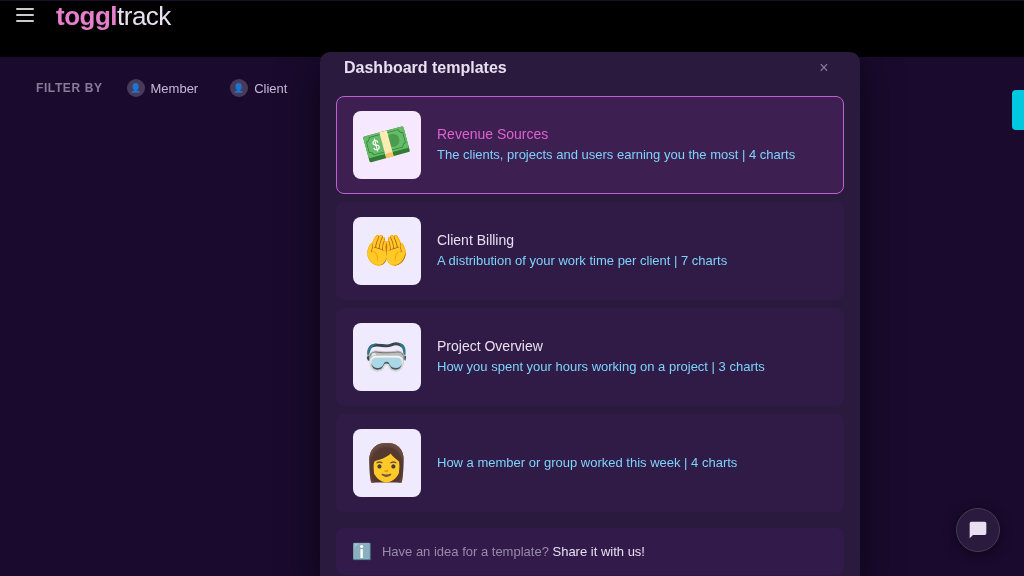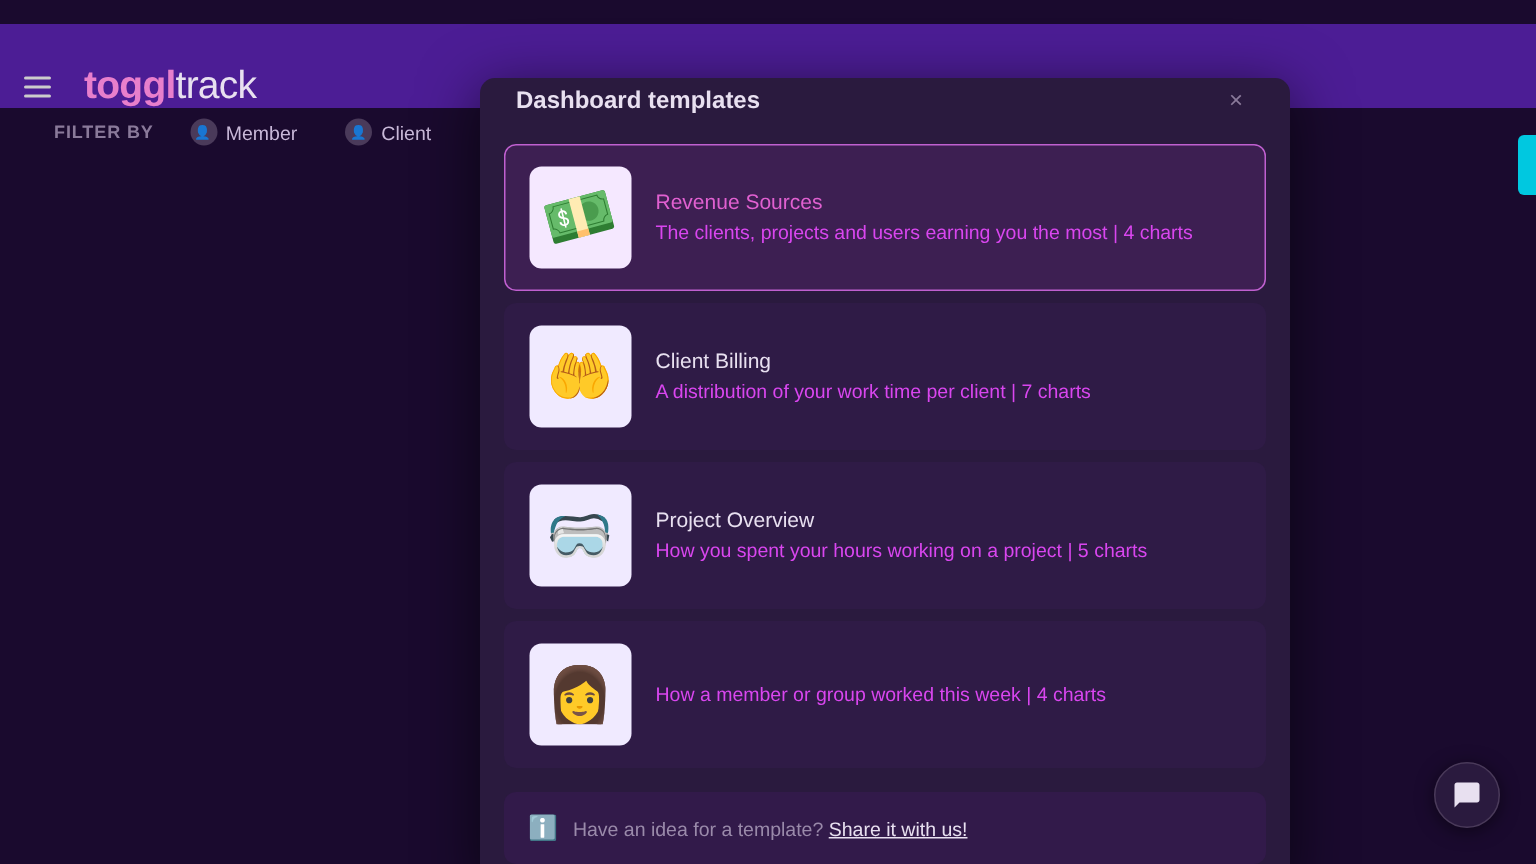--- a/index.html
+++ b/index.html
@@ -14,25 +14,25 @@
 
     
     .app-bg {
       position: absolute;
       inset: 0;
       background: #1a0a2e;
     }
 
     .topbar {
       position: absolute;
-      top: 16px; left: 0; right: 0;
+      top: 1px; left: 0; right: 0;
       height: 56px;
-      background: #4c1d95;
-      display: flex;
-      align-items: flex-end;
+      background: #000000;
+      display: flex;
+      align-items: flex-start;
       padding: 0 16px;
       gap: 12px;
     }
 
     .hamburger-icon {
       width: 28px; height: 28px;
       display: flex; flex-direction: column;
       justify-content: center; gap: 4px;
       cursor: pointer;
     }
@@ -164,21 +164,21 @@
       flex: 1;
     }
     .template-name {
       font-size: 14px;
       font-weight: 400;
       color: #e8e0f0;
       margin-bottom: 4px;
     }
     .template-desc {
       font-size: 13px;
-      color: #d946ef;
+      color: #7dd3fc;
       line-height: 1.4;
     }
 
     
     .modal-footer {
       margin: 4px 16px 16px;
       background: #321a4a;
       border-radius: 8px;
       padding: 14px 16px;
       display: flex;
@@ -189,21 +189,20 @@
       color: #8a7aaa;
       font-size: 16px;
       flex-shrink: 0;
     }
     .footer-text {
       font-size: 13px;
       color: #9a8aaa;
     }
     .footer-link {
       color: #e8e0f0;
-      text-decoration: underline;
       cursor: pointer;
     }
 
     
     .side-btn {
       position: absolute;
       right: 0;
       top: 90px;
       width: 12px;
       height: 40px;
@@ -289,21 +288,21 @@
         <div class="template-desc">A distribution of your work time per client | 7 charts</div>
       </div>
     </div>
 
     <div class="template-item" style="background:#2f1b46;">
       <div class="template-icon-box" style="background:#f0eaff;">
         <span style="font-size:36px;">🥽</span>
       </div>
       <div class="template-text">
         <div class="template-name">Project Overview</div>
-        <div class="template-desc">How you spent your hours working on a project | 5 charts</div>
+        <div class="template-desc">How you spent your hours working on a project | 3 charts</div>
       </div>
     </div>
 
     <div class="template-item" style="background:#2f1b46;">
       <div class="template-icon-box" style="background:#f0eaff;">
         <span style="font-size:36px;">👩</span>
       </div>
       <div class="template-text">
         <div class="template-desc">How a member or group worked this week | 4 charts</div>
       </div>

